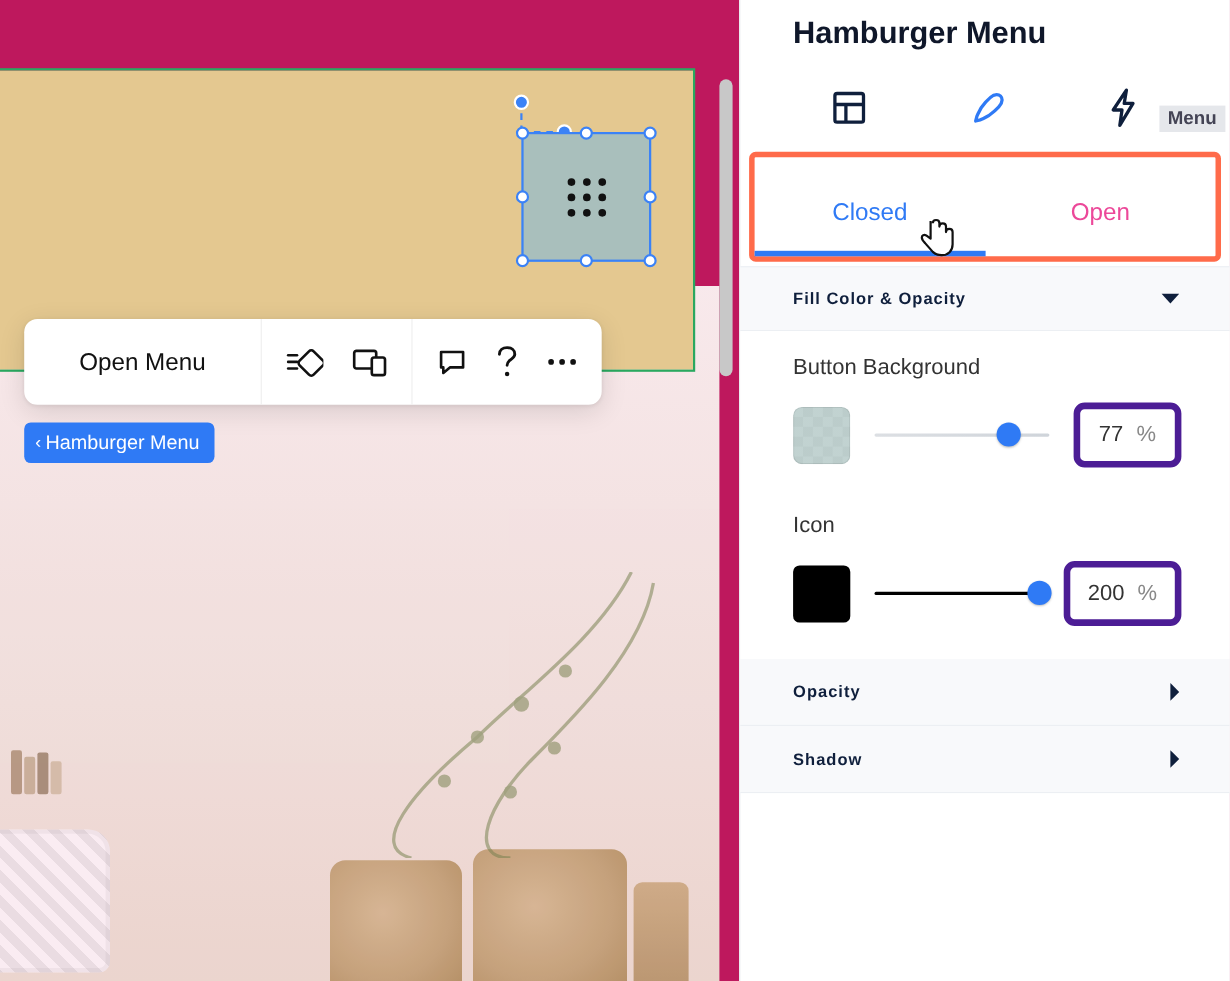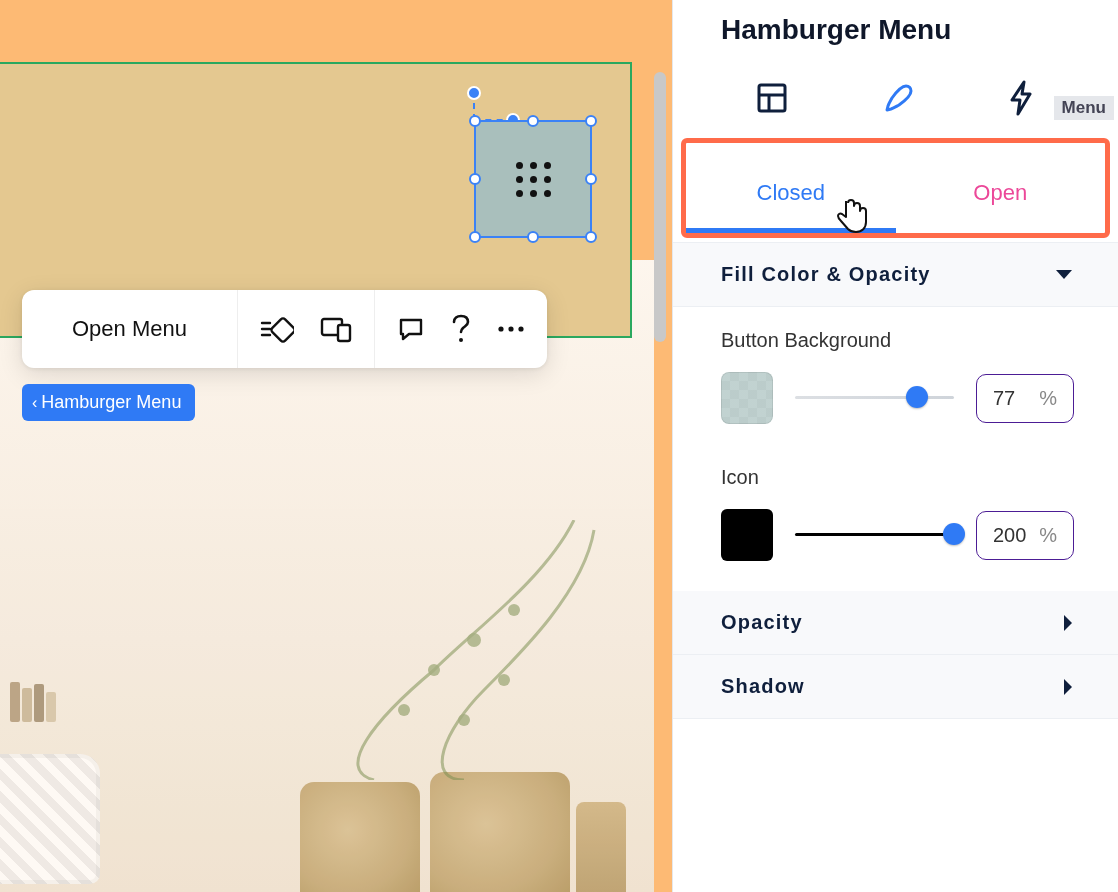--- a/index.html
+++ b/index.html
@@ -10,21 +10,21 @@
     display: flex;
     background: #fff;
     overflow: hidden;
     position: relative;
   }
 
   
   .canvas {
     flex: 1 1 auto;
     position: relative;
-    background: #fdba74;
+    background: #be185d;
     overflow: hidden;
   }
   .bg-room {
     position: absolute;
     top: 260px;
     left: 0;
     right: 18px;
     bottom: 0;
     background: linear-gradient(180deg,#fdfbf8 0%, #f5efe6 60%, #efe6d8 100%);
     opacity: .92;
@@ -203,21 +203,21 @@
     display:flex;
     align-items:center;
     justify-content:space-between;
     padding: 20px 44px 20px 48px;
     border-bottom:1px solid #eceff3;
     background:#f8f9fb;
     cursor:pointer;
   }
   .accordion-row.first { margin-top: 4px; border-top:1px solid #eceff3;}
   .accordion-row .label {
-    font-size:20px;
+    font-size:15px;
     font-weight:800;
     color:#0f1f3c;
     letter-spacing: 0.06em;
   }
   .accordion-row .arrow { color:#0f1f3c; }
 
   .section-body { padding: 22px 44px 30px 48px; background:#fff; }
   .field-label { font-size:20px; color:#333; margin-bottom:20px; }
   .control-row { display:flex; align-items:center; gap:22px; }
   .swatch {
@@ -235,26 +235,26 @@
     flex:1;
     position:relative;
     height:20px;
   }
   .slider .track { position:absolute; top:8px; left:0; right:0; height:3px; border-radius:3px; }
   .slider.dark .track { background:linear-gradient(90deg,#000,#000); }
   .slider.light .track { background:linear-gradient(90deg,#dcdfe3,#cfd4da); }
   .slider .thumb { position:absolute; top:-2px; width:22px; height:22px; border-radius:50%; background:#2f7af5; box-shadow:0 1px 2px rgba(0,0,0,.25); transform:translateX(-50%); }
   .pct-box {
     display:flex; align-items:center; gap:12px;
-    border:1px solid #4c1d95; border-radius:10px;
+    border:6px solid #4c1d95; border-radius:10px;
     padding: 12px 16px;
     font-size:20px;
     color:#333;
     min-width:98px;
-    justify-content:space-between;
+    justify-content:center;
   }
   .pct-box .unit { color:#888; }
 
   .spacer-mid { height: 42px; }
 </style>
 </head>
 <body>
 
 <div class="canvas">
 

